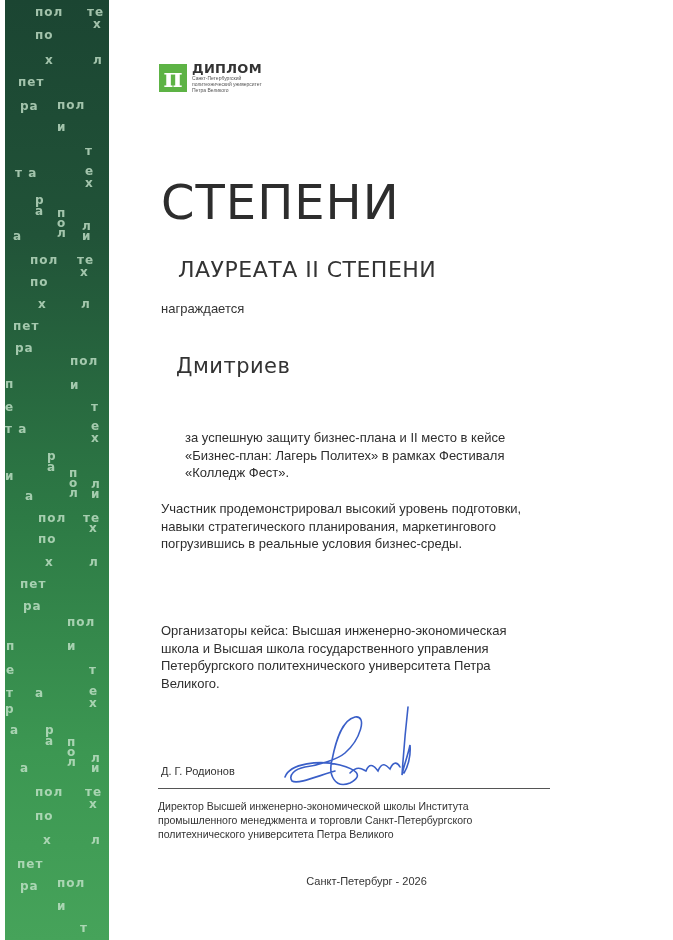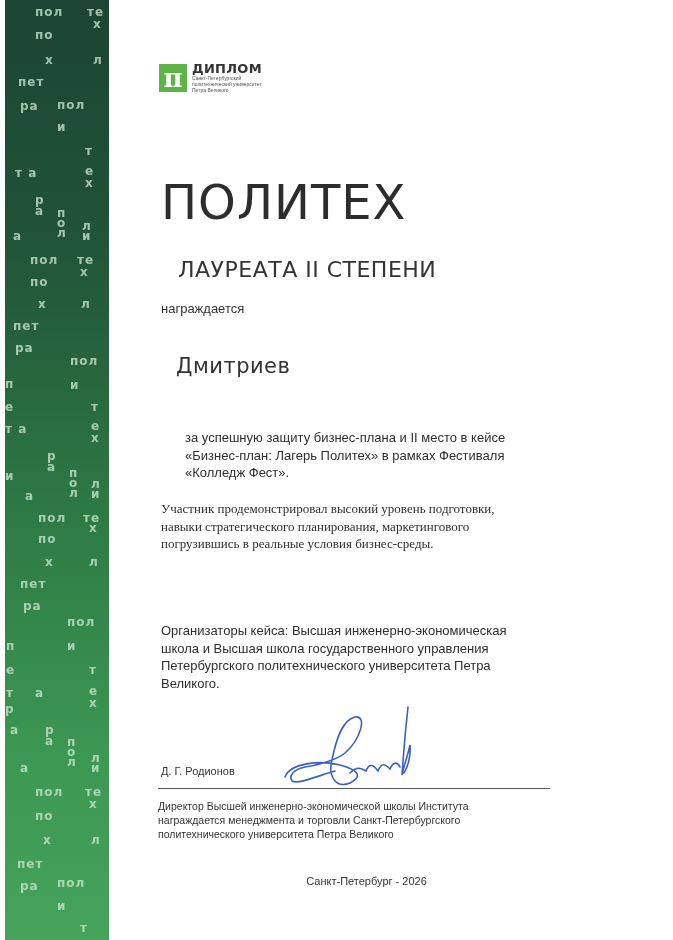--- a/index.html
+++ b/index.html
@@ -11,21 +11,21 @@
     .logo-mark { width: 28px; height: 28px; background: #5db345; color: #fff; font-family: "DejaVu Serif", serif; font-size: 26px; line-height: 28px; text-align: center; font-weight: bold; }
     .logo-text { margin-left: 5px; }
     .logo-name { font-family: "DejaVu Sans", sans-serif; font-weight: bold; font-size: 13px; color: #333; line-height: 13px; letter-spacing: 0.3px; }
     .logo-sub { font-size: 5px; line-height: 6px; color: #555; }
     .title { position: absolute; left: 161px; top: 172px; font-family: "DejaVu Sans", sans-serif; font-size: 48px; color: #2d2d2d; letter-spacing: 1px; font-weight: normal; line-height: 60px; }
     .subtitle { position: absolute; left: 178px; top: 256px; font-family: "DejaVu Sans", sans-serif; font-size: 22px; color: #333; letter-spacing: 0.5px; line-height: 28px; }
     .awarded { position: absolute; left: 161px; top: 301px; font-size: 13px; color: #333; }
     .name { position: absolute; left: 176px; top: 350px; font-family: "DejaVu Sans", sans-serif; font-size: 21px; color: #333; line-height: 32px; letter-spacing: 0.5px; }
     .para { position: absolute; left: 161px; font-size: 13px; color: #2e2e2e; line-height: 17.5px; }
     .p1 { top: 429px; width: 420px; margin-left: 24px; }
-    .p2 { top: 500px; width: 420px; font-family: Liberation Serif, serif; }
+    .p2 { top: 500px; width: 420px; }
     .p3 { top: 622px; width: 420px; }
     .signer { position: absolute; left: 161px; top: 765px; font-size: 11px; color: #333; }
     .signature { position: absolute; left: 280px; top: 705px; width: 150px; height: 85px; }
     .sig-line { position: absolute; left: 158px; top: 788px; width: 392px; height: 1px; background: #555; }
     .position { position: absolute; left: 158px; top: 799px; font-size: 10.5px; color: #333; line-height: 14px; width: 400px; }
     .footer { position: absolute; left: 0; width: 673px; top: 875px; text-align: center; font-size: 11px; color: #333; padding-left: 60px; box-sizing: border-box; }
   </style>
 </head>
 <body>
 
@@ -120,21 +120,21 @@
 <div class="logo">
   <div class="logo-mark">π</div>
   <div class="logo-text">
     <div class="logo-name">ДИПЛОМ</div>
     <div class="logo-sub">Санкт-Петербургский</div>
     <div class="logo-sub">политехнический университет</div>
     <div class="logo-sub">Петра Великого</div>
   </div>
 </div>
 
-<div class="title">ПОЛИТЕХ</div>
+<div class="title">СТЕПЕНИ</div>
 <div class="subtitle">ЛАУРЕАТА II СТЕПЕНИ</div>
 <div class="awarded">награждается</div>
 
 <div class="name">
   <div>Дмитриев</div>
 </div>
 
 <div class="para p1">
   <div>за успешную защиту бизнес-плана и II место в кейсе</div>
   <div>«Бизнес-план: Лагерь Политех» в рамках Фестиваля</div>
@@ -159,17 +159,17 @@
 <svg class="signature" viewBox="0 0 150 85">
   <path d="M5,72 C10,58 40,55 60,60 C75,64 85,70 70,78 C55,84 48,70 52,55 C56,35 62,15 75,12 C88,10 80,35 65,48 C58,54 40,60 25,62 C15,64 8,70 12,76 C18,80 40,70 55,66" fill="none" stroke="#3a5fc8" stroke-width="1.6" stroke-linecap="round"></path>
   <path d="M70,68 C78,60 82,64 86,66 C90,56 95,62 98,66 C102,56 106,60 110,64 C114,55 118,58 120,62" fill="none" stroke="#3a5fc8" stroke-width="1.6" stroke-linecap="round"></path>
   <path d="M128,2 C126,20 124,40 122,70 C124,60 128,50 130,40 C131,50 128,62 124,68" fill="none" stroke="#3a5fc8" stroke-width="1.6" stroke-linecap="round"></path>
 </svg>
 
 <div class="sig-line"></div>
 
 <div class="position">
   <div>Директор Высшей инженерно-экономической школы Института</div>
-  <div>награждается менеджмента и торговли Санкт-Петербургского</div>
+  <div>промышленного менеджмента и торговли Санкт-Петербургского</div>
   <div>политехнического университета Петра Великого</div>
 </div>
 
 <div class="footer">Санкт-Петербург - 2026</div>
 
 </body></html>

